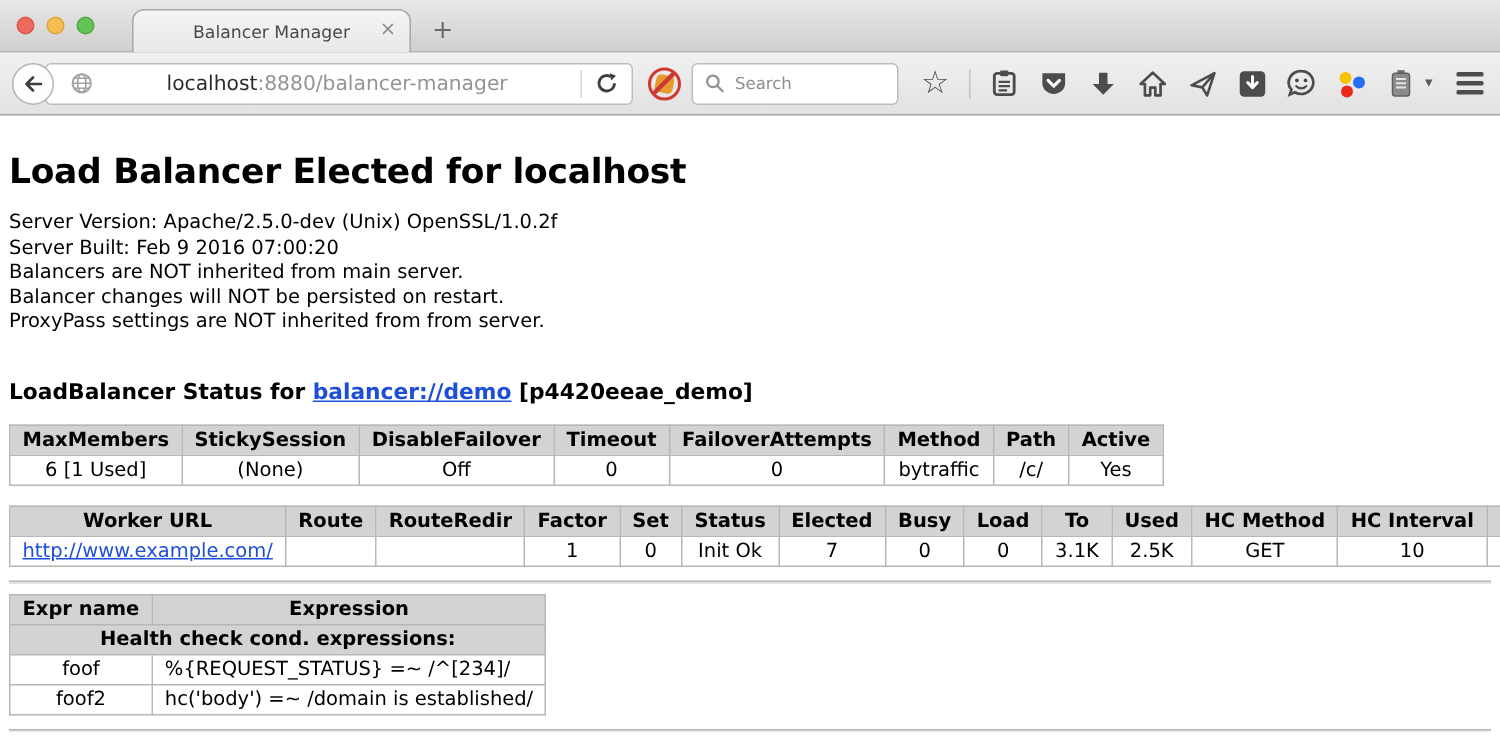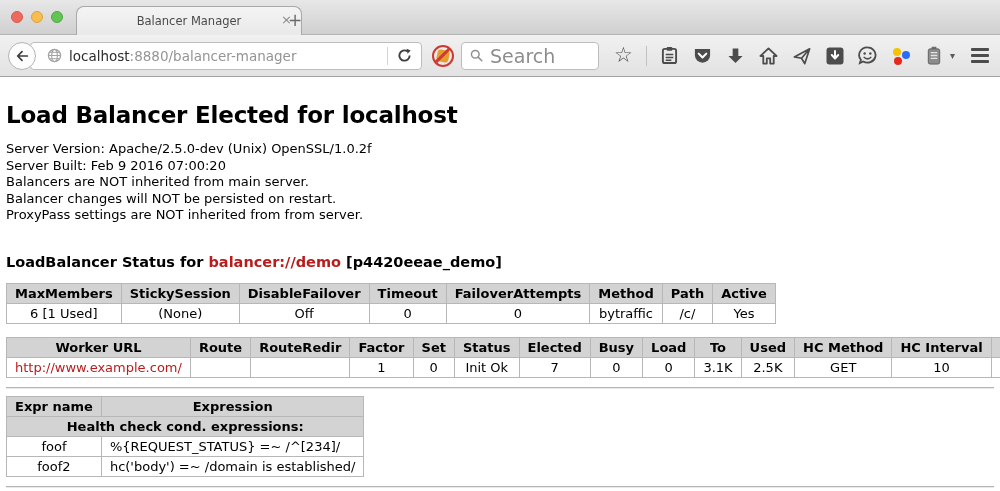--- a/index.html
+++ b/index.html
@@ -7,66 +7,66 @@
   body { font-family:"DejaVu Sans","Liberation Sans",sans-serif; background:#fff; }
   .browser { width:1000px; height:491px; overflow:hidden; background:#fff; position:relative; }
 
   
   .titlebar { height:35px; background:linear-gradient(#e7e7e7,#d0d0d0); border-bottom:1px solid #b3b3b3; position:relative; }
   .traffic { position:absolute; top:11px; left:11px; display:flex; gap:8px; }
   .tl { width:12px; height:12px; border-radius:50%; display:inline-block; }
   .tl.red    { background:#ee6a5e; border:1px solid #da5850; }
   .tl.yellow { background:#f6be50; border:1px solid #dfa33c; }
   .tl.green  { background:#61c455; border:1px solid #51a83f; }
-  .tab { position:absolute; left:76px; bottom:-1px; width:226px; height:29px;
+  .tab { position:absolute; left:88px; bottom:-1px; width:186px; height:29px;
          background:linear-gradient(#f4f4f4,#e9e9e9); border:1px solid #a9a9a9; border-bottom:none;
          border-radius:8px 8px 0 0; display:flex; align-items:center; justify-content:center;
          font-size:11.5px; color:#4a4a4a; }
   .tab-close { position:absolute; right:9px; top:6px; font-size:13px; color:#8a8a8a; line-height:1; }
   .newtab { position:absolute; left:288px; bottom:5px; font-size:17px; color:#6a6a6a; line-height:1; }
 
   
   .toolbar { height:42px; background:linear-gradient(#f1f1f1,#e2e2e2); border-bottom:1px solid #a3a3a3;
              display:flex; align-items:center; padding:0 8px; }
   .backbtn { width:28px; height:28px; border-radius:50%; background:#fdfdfd; border:1px solid #b4b4b4;
              display:flex; align-items:center; justify-content:center; z-index:2; flex:none; }
   .urlbar { flex:none; width:392px; height:28px; background:#fff; border:1px solid #bdbdbd; border-radius:4px;
             margin-left:-6px; display:flex; align-items:center; padding-left:14px; overflow:hidden; }
   .urlbar .globe { margin:0 7px 0 2px; display:flex; }
-  .url-text { flex:1; font-size:13.5px; white-space:nowrap; }
+  .url-text { flex:1; font-size:13.5px; white-space:nowrap;margin-left:42px; }
   .url-domain { color:#2c2c2c; }
   .url-path { color:#949494; }
   .url-divider { width:1px; height:18px; background:#d6d6d6; }
   .reload { padding:0 9px; display:flex; }
   .noscript { width:22px; height:22px; margin:0 7px 0 10px; position:relative; flex:none; }
   .ns-blob { position:absolute; left:5px; top:5px; width:12px; height:12px; background:#e89b2e; border-radius:3px; transform:rotate(12deg); }
   .ns-ring { position:absolute; inset:0; border:2.5px solid #cf3a30; border-radius:50%; }
   .ns-slash { position:absolute; left:1px; top:9px; width:19px; height:2.5px; background:#cf3a30; transform:rotate(-45deg); }
   .searchbar { flex:none; width:138px; height:28px; background:#fff; border:1px solid #bdbdbd; border-radius:4px;
                display:flex; align-items:center; padding-left:8px; }
-  .searchbar .placeholder { color:#8d8d8d; font-size:19px; margin-left:7px; }
+  .searchbar .placeholder { color:#8d8d8d; font-size:11px; margin-left:7px; }
   .tbicons { display:flex; align-items:center; gap:12px; margin-left:14px; }
   .tbicon { display:flex; align-items:center; justify-content:center; width:21px; height:22px; }
   .star-glyph { font-size:21px; color:#4f4f4f; line-height:1; }
   .vdiv { width:1px; height:20px; background:#c2c2c2; }
   .dots { position:relative; width:18px; height:18px; }
   .dots i { position:absolute; width:8px; height:8px; border-radius:50%; }
   .dots .d-yellow { left:1px; top:1px; background:#f5c400; }
   .dots .d-blue   { right:0; top:4px; background:#2a6df4; }
   .dots .d-red    { left:2px; bottom:0; background:#e8291c; }
   .caret { font-size:10px; color:#5a5a5a; margin-left:-6px; }
   .hamburger { display:flex; flex-direction:column; gap:3px; margin-left:16px; }
   .hamburger i { width:18px; height:3px; background:#4c4c4c; border-radius:1px; }
 
   
   .content { padding:0 6px; color:#000; font-size:13px; overflow:hidden; }
   h1 { font-size:23px; margin:25px 0 13px 0; font-weight:bold; letter-spacing:-0.2px; }
   .info div { line-height:16.5px; }
   .lbhead { font-weight:bold; font-size:14.5px; margin:30px 0 13px 0; }
-  a.lnk { color:#b91c1c; }
+  a.lnk { color:#1d4ed8; text-decoration:underline; }
   table { border-collapse:collapse; font-size:13px; border:1px solid #7e7e7e; }
   th, td { border:1px solid #b7b7b7; padding:2px 8px; text-align:center; white-space:nowrap; height:17px; }
   th { background:#d3d3d3; font-weight:bold; }
   td { background:#fff; }
   .t1 { margin-bottom:13px; }
   .t2 td.left, .t3 td.left { text-align:left; }
   .t2 th.urlcol { min-width:155px; }
   hr { border:0; height:2px; background:#b5b5b5; border-bottom:1px solid #e9e9e9; margin:9px 0 7px 0; }
   .t3 th.title { padding:2px 12px; }
   .t3 td.name { min-width:70px; }

